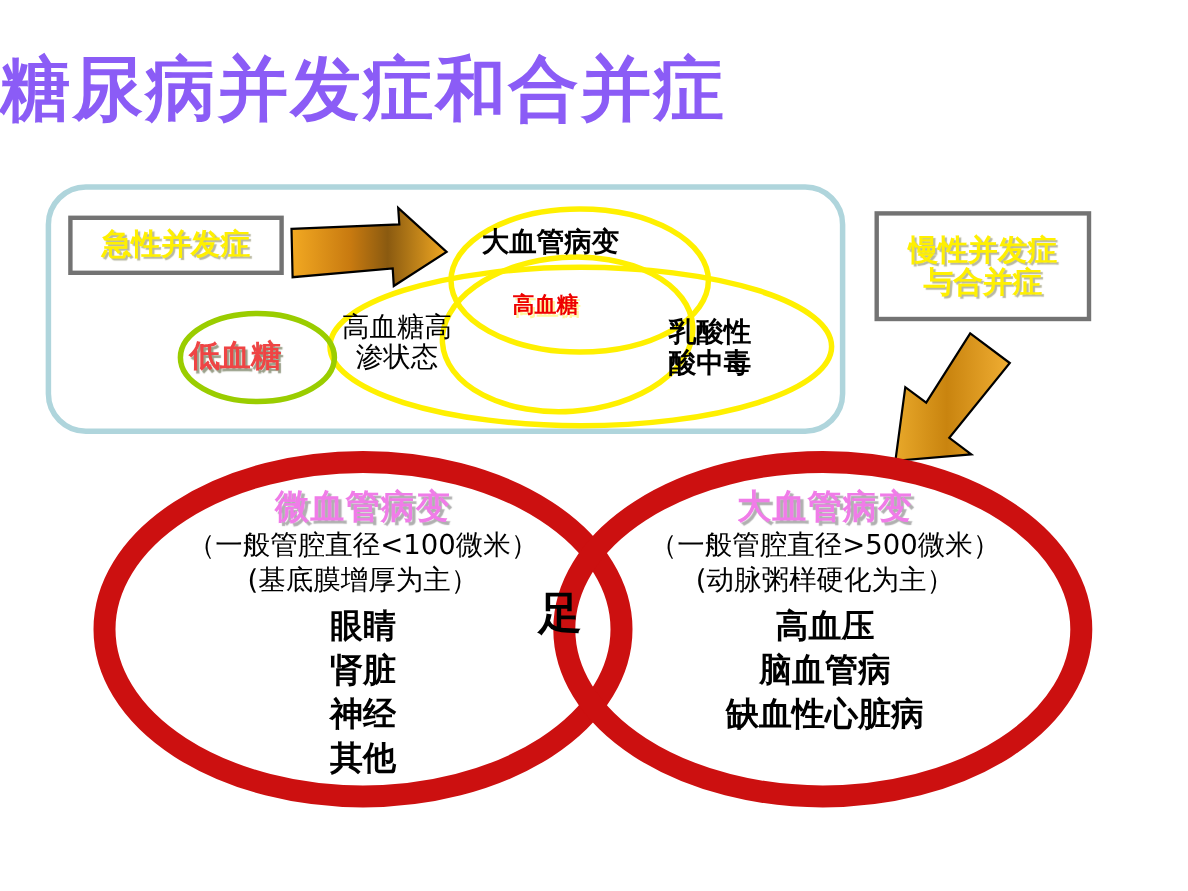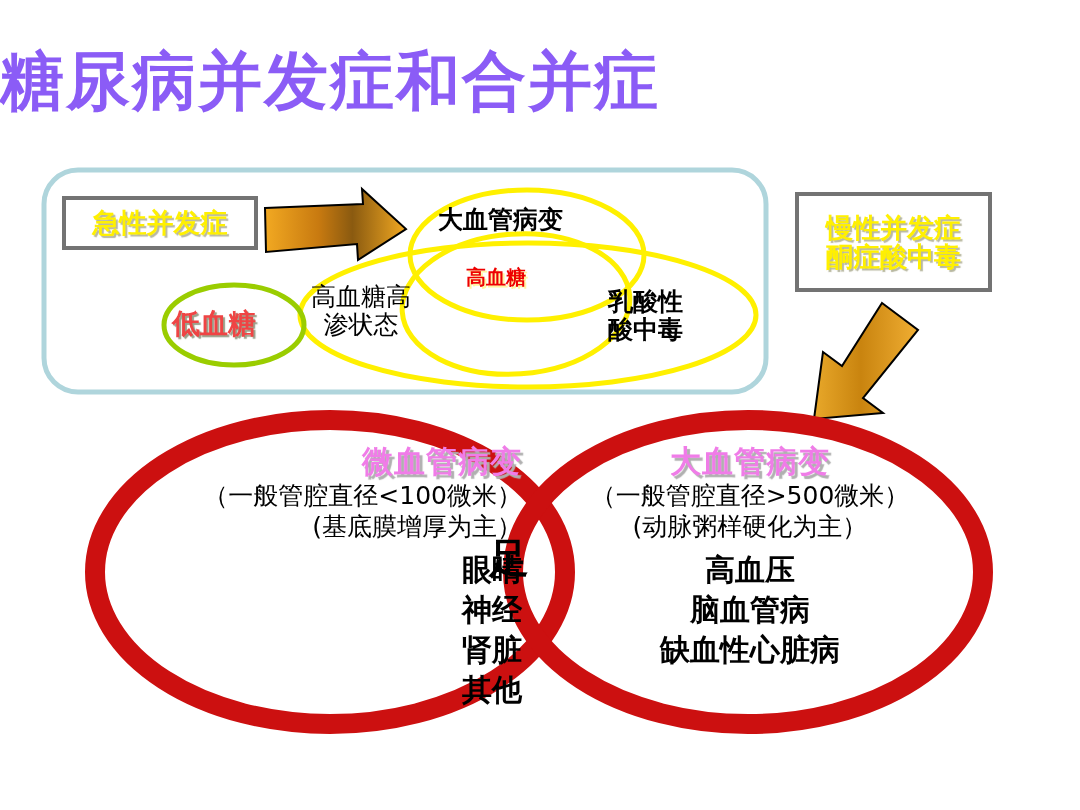--- a/index.html
+++ b/index.html
@@ -110,21 +110,21 @@
     color: #000000;
     line-height: 1.25;
   }
   .items {
     margin-top: 8px;
     font-size: 30px;
     font-weight: bold;
     color: #000000;
     line-height: 1.33;
   }
-  #micro-block { left: 162px; top: 444px; width: 360px; text-align: right; }
+  #micro-block { left: 150px; top: 444px; width: 360px; }
   #macro-block { left: 560px; top: 444px; width: 380px; }
 
   #t-foot {
     left: 489px; top: 536px;
     font-size: 40px;
     font-weight: bold;
     color: #000000;
   }
 </style>
 </head>
@@ -166,21 +166,21 @@
   </svg>
 
   <div class="title">糖尿病并发症和合并症</div>
 
   <div class="label-box" id="acute-box">
     <div class="ln">急性并发症</div>
   </div>
 
   <div class="label-box" id="chronic-box">
     <div class="ln">慢性并发症</div>
-    <div class="ln">酮症酸中毒</div>
+    <div class="ln">与合并症</div>
   </div>
 
   <div class="txt venn-txt" id="t-dka">大血管病变</div>
 
   <div class="txt venn-txt" id="t-hhs">
     <div>高血糖高</div>
     <div>渗状态</div>
   </div>
 
   <div class="txt venn-txt" id="t-lactic">
@@ -190,22 +190,22 @@
 
   <div class="txt" id="t-hyper">高血糖</div>
   <div class="txt" id="t-hypo">低血糖</div>
 
   <div class="circle-block" id="micro-block">
     <div class="head">微血管病变</div>
     <div class="sub">（一般管腔直径&lt;100微米）</div>
     <div class="sub">(基底膜增厚为主）</div>
     <div class="items">
       <div>眼睛</div>
+      <div>肾脏</div>
       <div>神经</div>
-      <div>肾脏</div>
       <div>其他</div>
     </div>
   </div>
 
   <div class="circle-block" id="macro-block">
     <div class="head">大血管病变</div>
     <div class="sub">（一般管腔直径&gt;500微米）</div>
     <div class="sub">(动脉粥样硬化为主）</div>
     <div class="items">
       <div>高血压</div>

